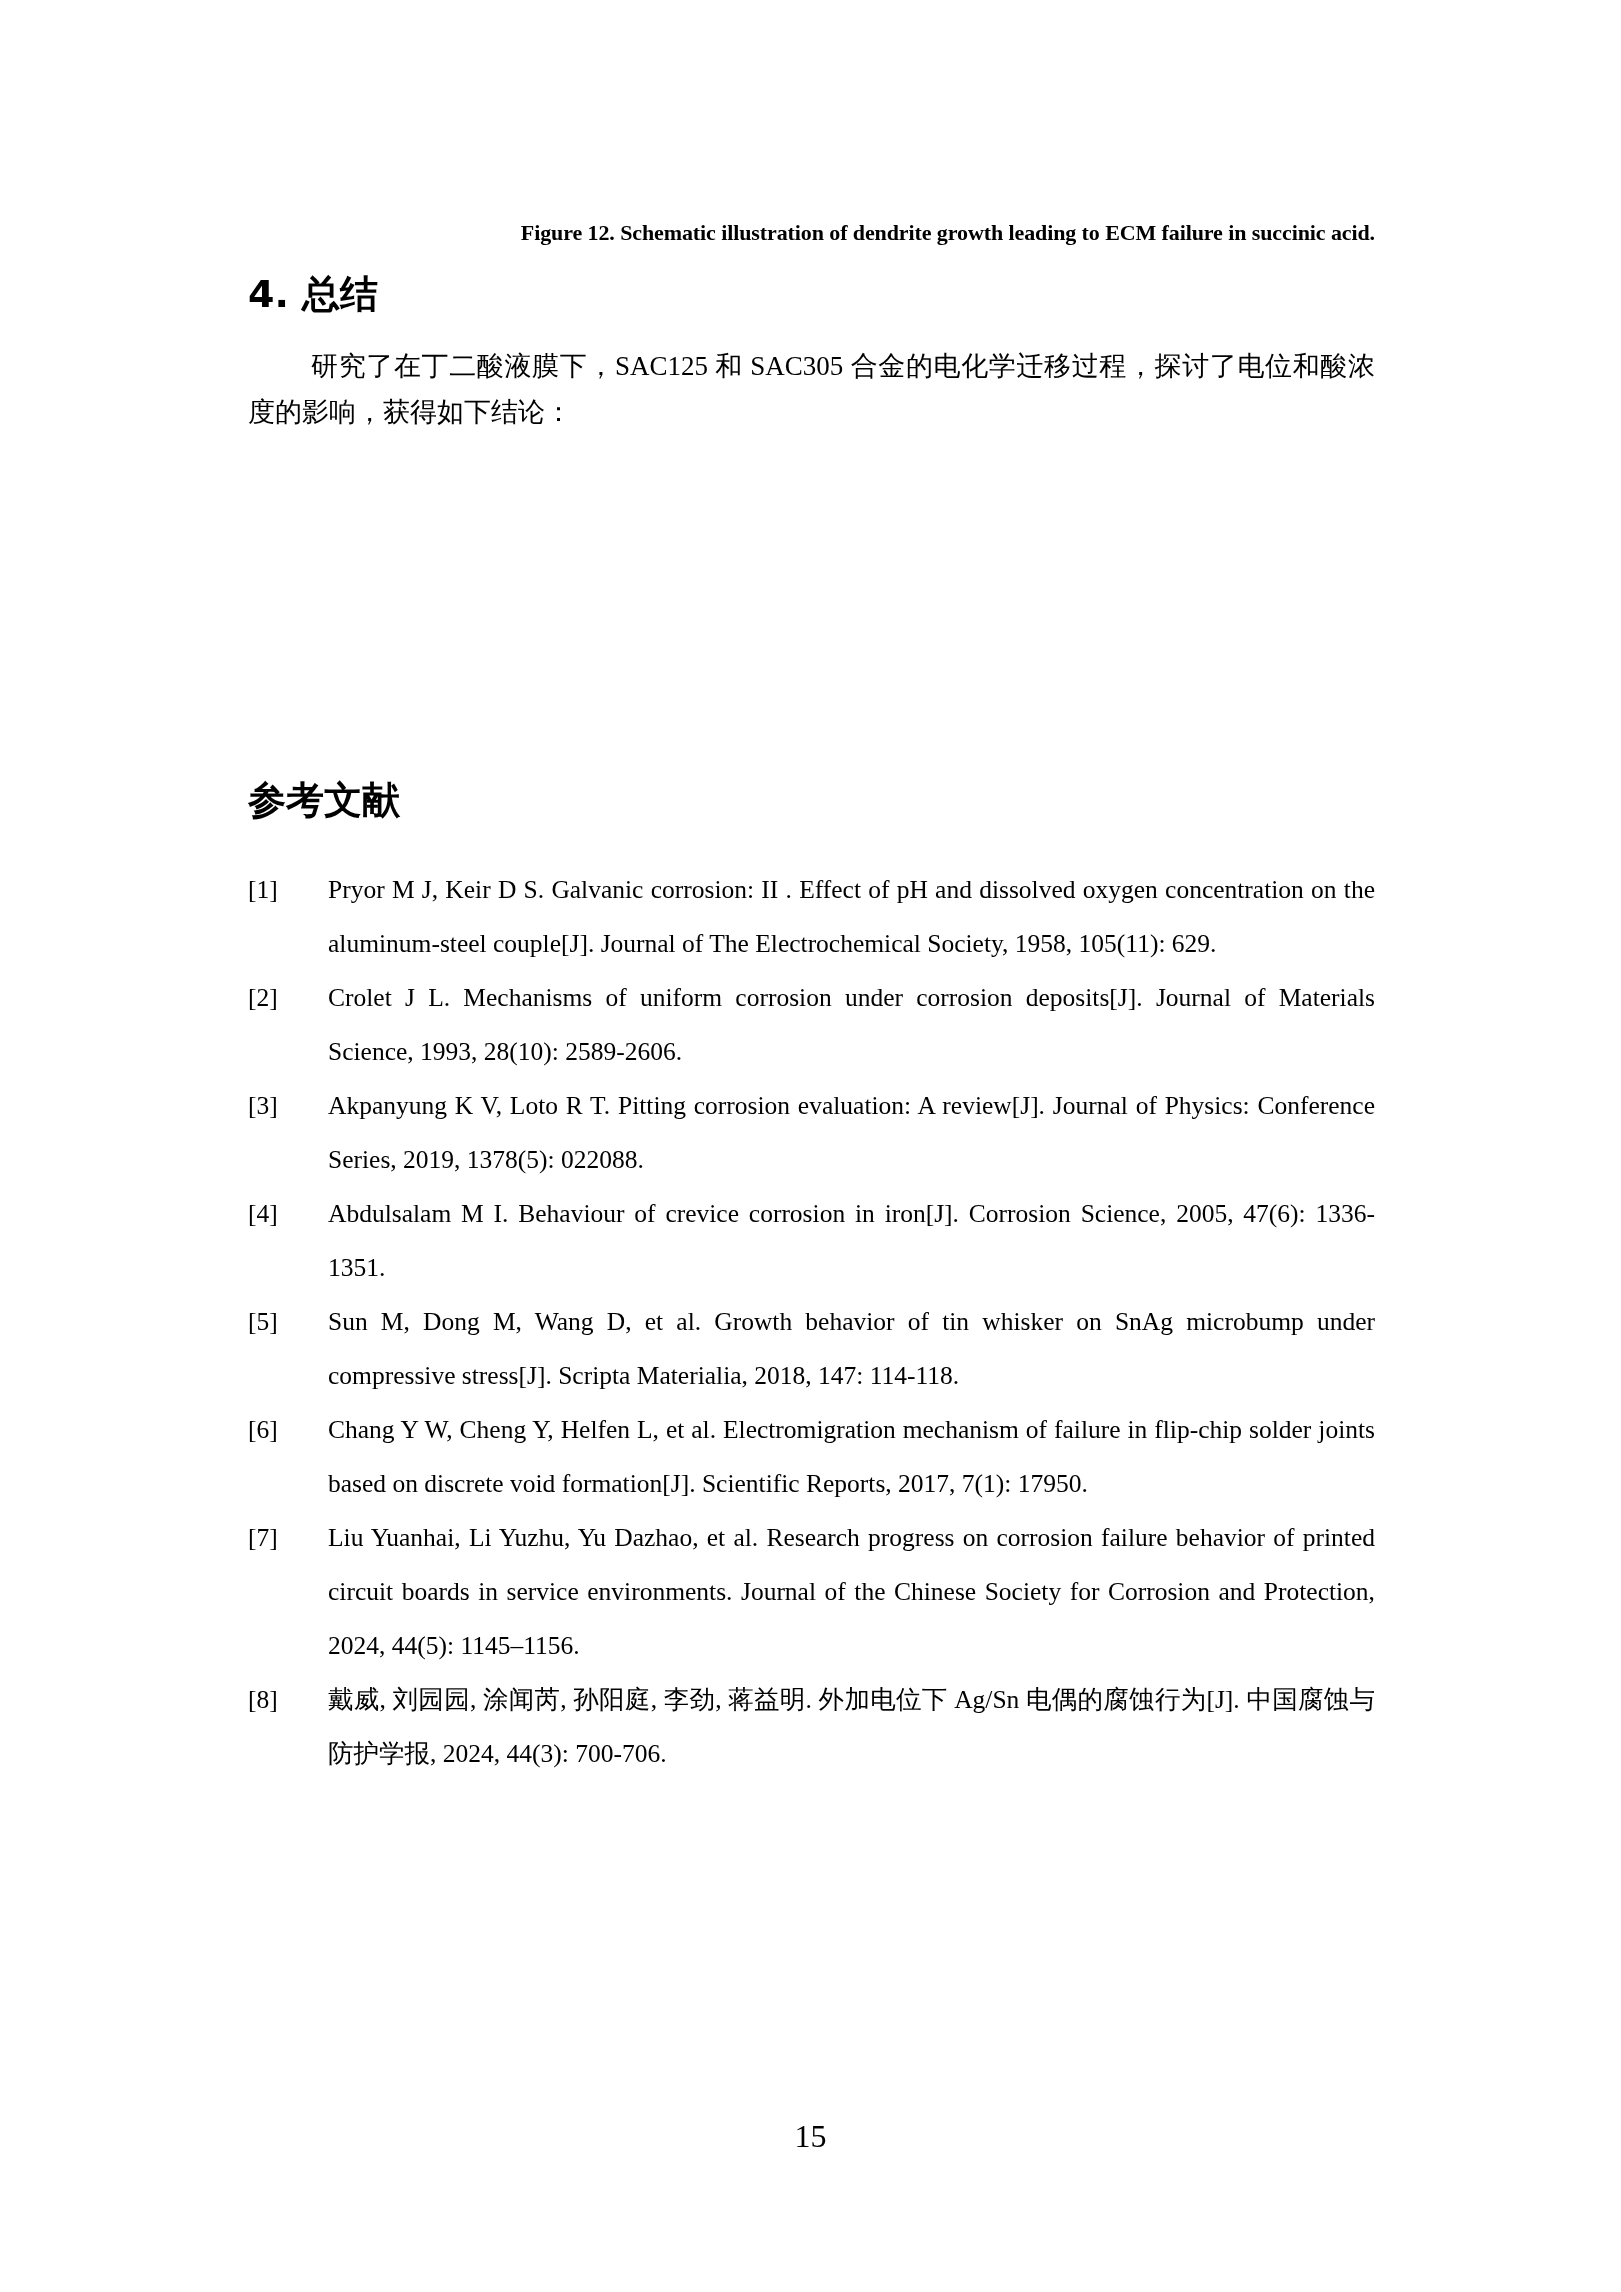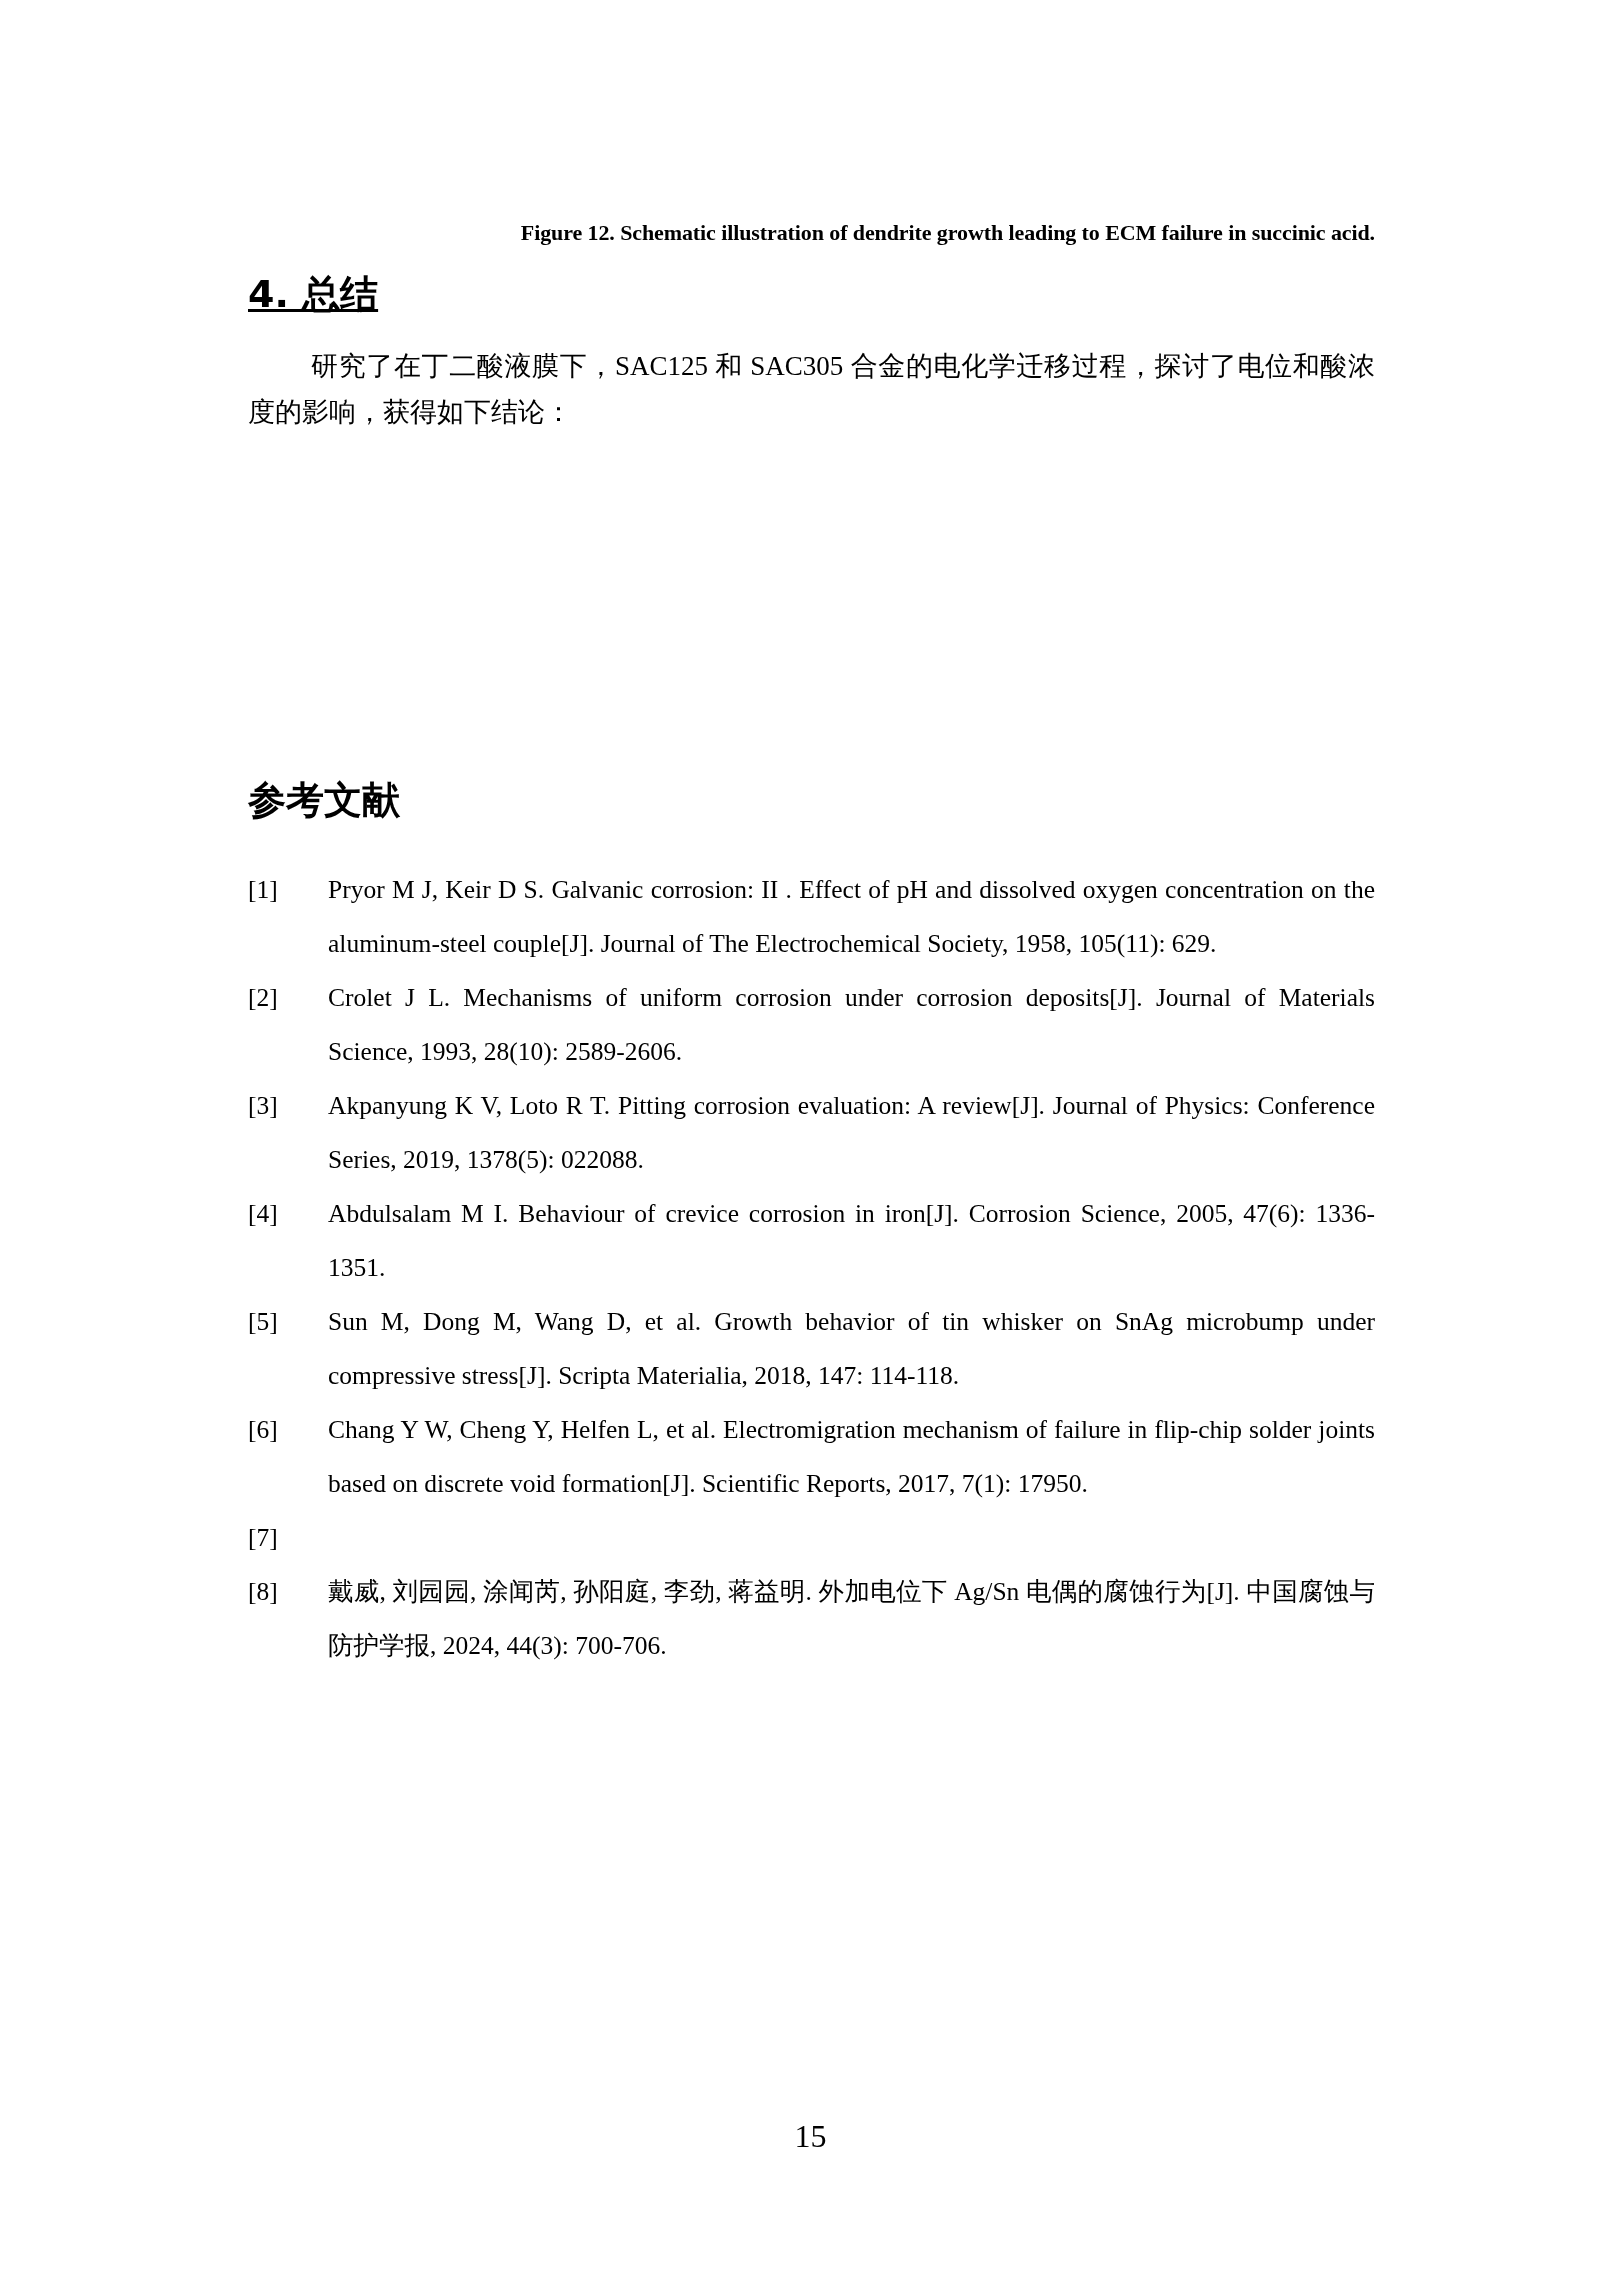--- a/index.html
+++ b/index.html
@@ -7,21 +7,21 @@
   .caption {
     position: absolute; left: 248px; top: 218px; width: 1127px;
     text-align: right; font-family: "Liberation Serif", serif;
     font-weight: bold; font-size: 22px; line-height: 29px; letter-spacing: -0.1px;
     white-space: nowrap;
   }
   .h1 {
     position: absolute; left: 248px; font-family: "DejaVu Sans", sans-serif;
     font-weight: bold; font-size: 38px; line-height: 47px; white-space: nowrap;
   }
-  .h1.summary { top: 271px; text-decoration: underline; }
+  .h1.summary { top: 271px; }
   .h1.refs { top: 777px; }
   .body {
     position: absolute; left: 248px; top: 343px; width: 1127px;
     font-family: "Liberation Serif", "DejaVu Serif", serif; font-size: 27px;
     line-height: 46px; text-align: justify;
   }
   .body p { margin: 0; text-indent: 63px; text-align: justify; text-align-last: left; }
   .refs-list {
     position: absolute; left: 248px; top: 863px; width: 1127px;
     font-family: "Liberation Serif", "DejaVu Serif", serif; font-size: 25.5px;
@@ -70,20 +70,21 @@
     <span class="ref-num">[5]</span>
     <span class="ref-text">Sun M, Dong M, Wang D, et al. Growth behavior of tin whisker on SnAg microbump under compressive stress[J]. Scripta Materialia, 2018, 147: 114-118.</span>
   </div>
   <div class="ref">
     <span class="ref-num">[6]</span>
     <span class="ref-text">Chang Y W, Cheng Y, Helfen L, et al. Electromigration mechanism of failure in flip-chip solder joints based on discrete void formation[J]. Scientific Reports, 2017, 7(1): 17950.</span>
   </div>
   <div class="ref">
     <span class="ref-num">[7]</span>
     <span class="ref-text">
+      <div>Liu Yuanhai, Li Yuzhu, Yu Dazhao, et al. Research progress on corrosion failure behavior of printed circuit boards in service environments. Journal of the Chinese Society for Corrosion and Protection, 2024, 44(5): 1145–1156.</div>
     </span>
   </div>
   <div class="ref">
     <span class="ref-num">[8]</span>
     <span class="ref-text">戴威, 刘园园, 涂闻芮, 孙阳庭, 李劲, 蒋益明. 外加电位下 Ag/Sn 电偶的腐蚀行为[J]. 中国腐蚀与防护学报, 2024, 44(3): 700-706.</span>
   </div>
 </div>
 
 <div class="page-num">15</div>
 

